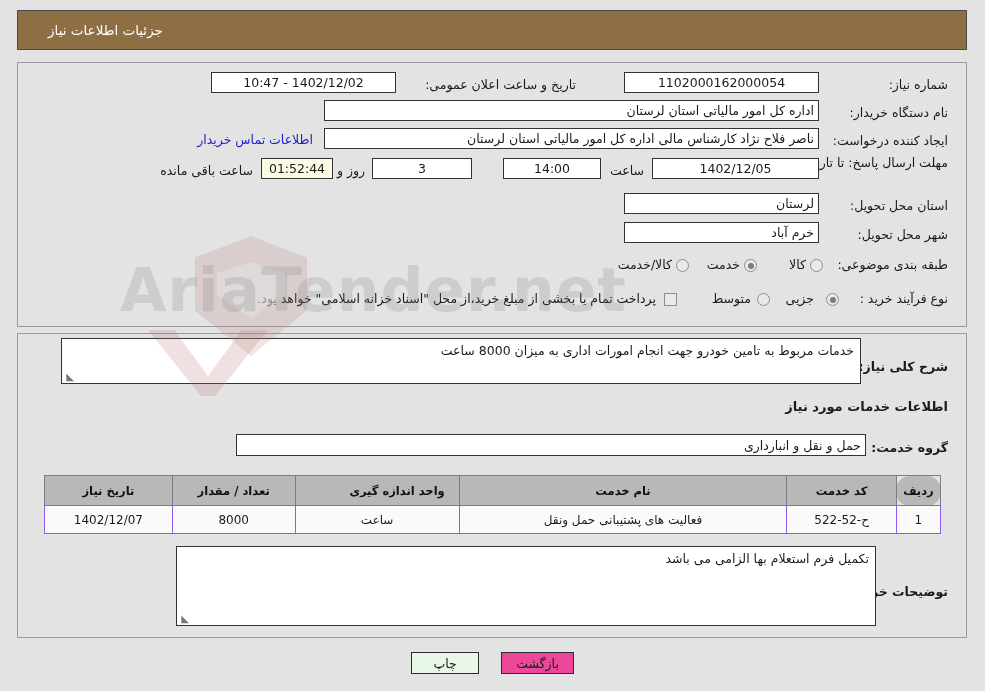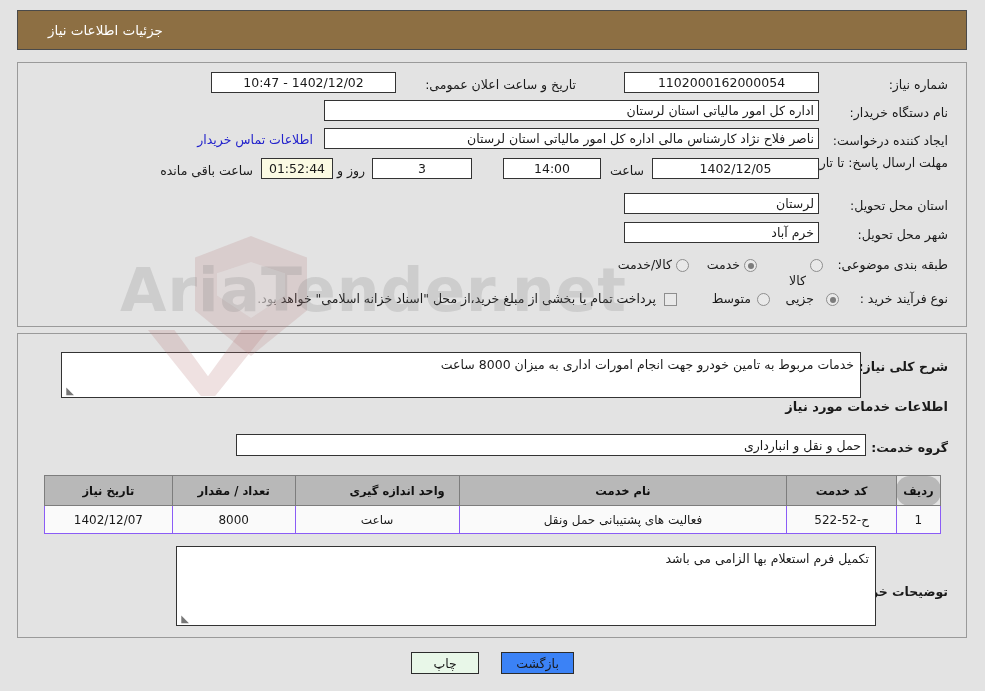--- a/index.html
+++ b/index.html
@@ -133,21 +133,21 @@
     z-index:4;
   }
   .btn{
     border:1px solid #2c2c2c;box-sizing:border-box;
     height:22px;min-width:68px;padding:0 14px;
     font-family:"DejaVu Sans","Liberation Sans",sans-serif;
     font-size:12.5px;color:#1a1a1a;cursor:pointer;
     display:flex;align-items:center;justify-content:center;
   }
   .btn-print{background:#e8f7e8;}
-  .btn-back{background:#3b82f6;}
+  .btn-back{background:#ec4899;}
 </style>
 </head>
 <body>
 
 <div class="page">
 
   <div class="titlebar">
     <span class="ttl">جزئیات اطلاعات نیاز</span>
   </div>
 
@@ -182,39 +182,39 @@
     <span class="lbl" style="right:713px;top:100px;">ساعت باقی مانده</span>
 
     <span class="lbl" style="right:18px;top:135px;">استان محل تحویل:</span>
     <div class="fld right" style="right:147px;top:130px;width:195px;height:21px;">لرستان</div>
 
     <span class="lbl" style="right:18px;top:164px;">شهر محل تحویل:</span>
     <div class="fld right" style="right:147px;top:159px;width:195px;height:21px;">خرم آباد</div>
 
     <span class="lbl" style="right:18px;top:194px;">طبقه بندی موضوعی:</span>
     <span class="radio" style="right:143px;top:196px;"></span>
-    <span class="lbl" style="right:160px;top:194px;margin-top:16px;">کالا</span>
+    <span class="lbl" style="right:160px;top:194px;">کالا</span>
     <span class="radio on" style="right:209px;top:196px;"></span>
     <span class="lbl" style="right:226px;top:194px;">خدمت</span>
     <span class="radio" style="right:277px;top:196px;"></span>
     <span class="lbl" style="right:294px;top:194px;">کالا/خدمت</span>
 
     <span class="lbl" style="right:18px;top:228px;text-align:center;">نوع فرآیند خرید :</span>
     <span class="radio on" style="right:127px;top:230px;"></span>
     <span class="lbl" style="right:152px;top:228px;">جزیی</span>
     <span class="radio" style="right:196px;top:230px;"></span>
     <span class="lbl" style="right:215px;top:228px;">متوسط</span>
     <span class="checkbox" style="right:289px;top:230px;"></span>
     <span class="lbl" style="right:310px;top:228px;">پرداخت تمام یا بخشی از مبلغ خرید،از محل "اسناد خزانه اسلامی" خواهد بود.</span>
   </div>
 
   <div class="panel panel-b">
 
     <span class="lbl lbl-b" style="right:18px;top:25px;">شرح کلی نیاز:</span>
-    <div class="ta" style="right:105px;top:18px;width:800px;height:46px;">
+    <div class="ta" style="right:105px;top:4px;width:800px;height:46px;">
       <span>خدمات مربوط به تامین خودرو جهت انجام امورات اداری به میزان 8000 ساعت</span>
       <span class="grip">◣</span>
     </div>
 
     <span class="lbl lbl-b" style="right:18px;top:65px;font-size:13px;">اطلاعات خدمات مورد نیاز</span>
 
     <span class="lbl lbl-b" style="right:18px;top:106px;">گروه خدمت:</span>
     <div class="fld right" style="right:100px;top:100px;width:630px;height:22px;">حمل و نقل و انبارداری</div>
 
     <span class="lbl lbl-b" style="right:18px;top:250px;">توضیحات خریدار:</span>

